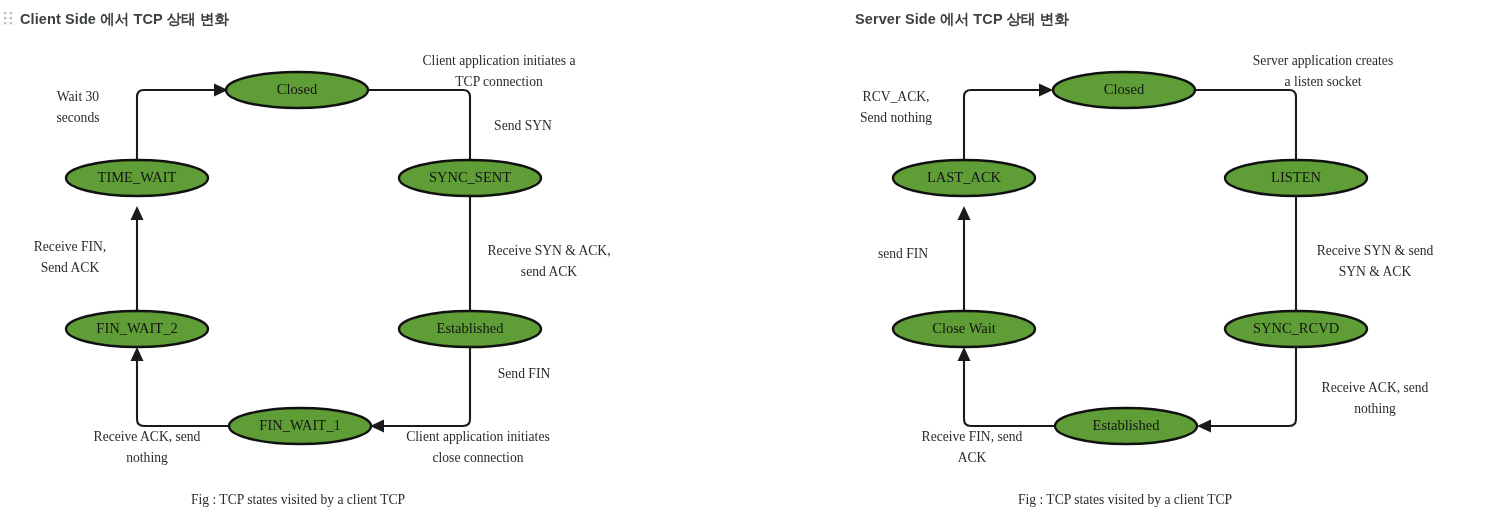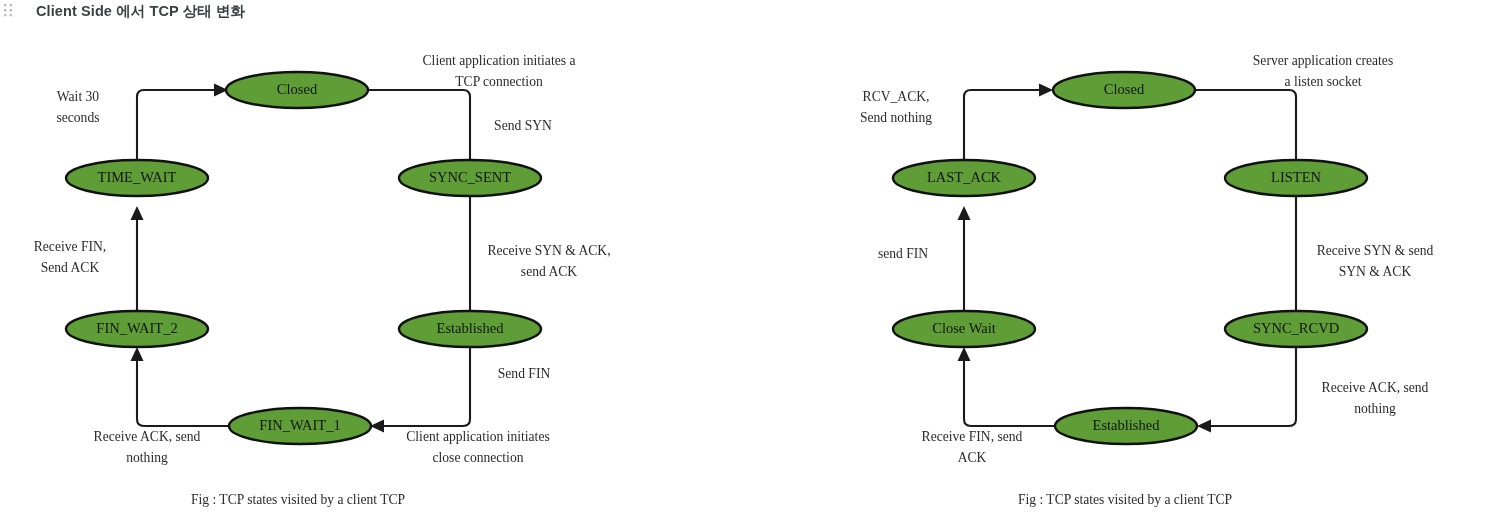--- a/index.html
+++ b/index.html
@@ -17,24 +17,24 @@
   .panel {
     position: absolute;
     top: 0;
     height: 532px;
   }
   #panel-client { left: 0; width: 748px; }
   #panel-server { left: 748px; width: 748px; }
 
   .panel-header {
     position: absolute;
-    top: 0;
+    top: 8px;
     display: flex;
     align-items: center;
-    gap: 23px;
+    gap: 7px;
     height: 22px;
   }
   #panel-client .panel-header { left: 4px; }
   #panel-server .panel-header { left: 107px; }
 
   .drag-handle {
     display: inline-block;
     width: 9px;
     height: 14px;
     flex: 0 0 auto;
@@ -181,20 +181,23 @@
 
     <text class="edge-label" x="70" y="221">Receive FIN,</text>
     <text class="edge-label" x="70" y="242">Send ACK</text>
 
     <text class="fig-caption" x="298" y="474">Fig : TCP states visited by a client TCP</text>
   </svg>
 </div>
 
 <div class="panel" id="panel-server">
 
+  <div class="panel-header">
+    <span class="panel-title">Server Side 에서 TCP 상태 변화</span>
+  </div>
 
   <svg class="diagram" id="diagram-server" viewBox="0 0 748 502">
 
     <path class="edge-path" d="M 216 145 L 216 67 Q 216 60 223 60 L 291 60"></path>
     <polygon fill="#1a1a1a" points="291,53.5 305,60 291,66.5"></polygon>
 
     <path class="edge-path" d="M 448 60 L 541 60 Q 548 60 548 67 L 548 134"></path>
     <polygon fill="#1a1a1a" points="541.5,134 548,148 554.5,134"></polygon>
 
     <path class="edge-path" d="M 548 165 L 548 285"></path>

